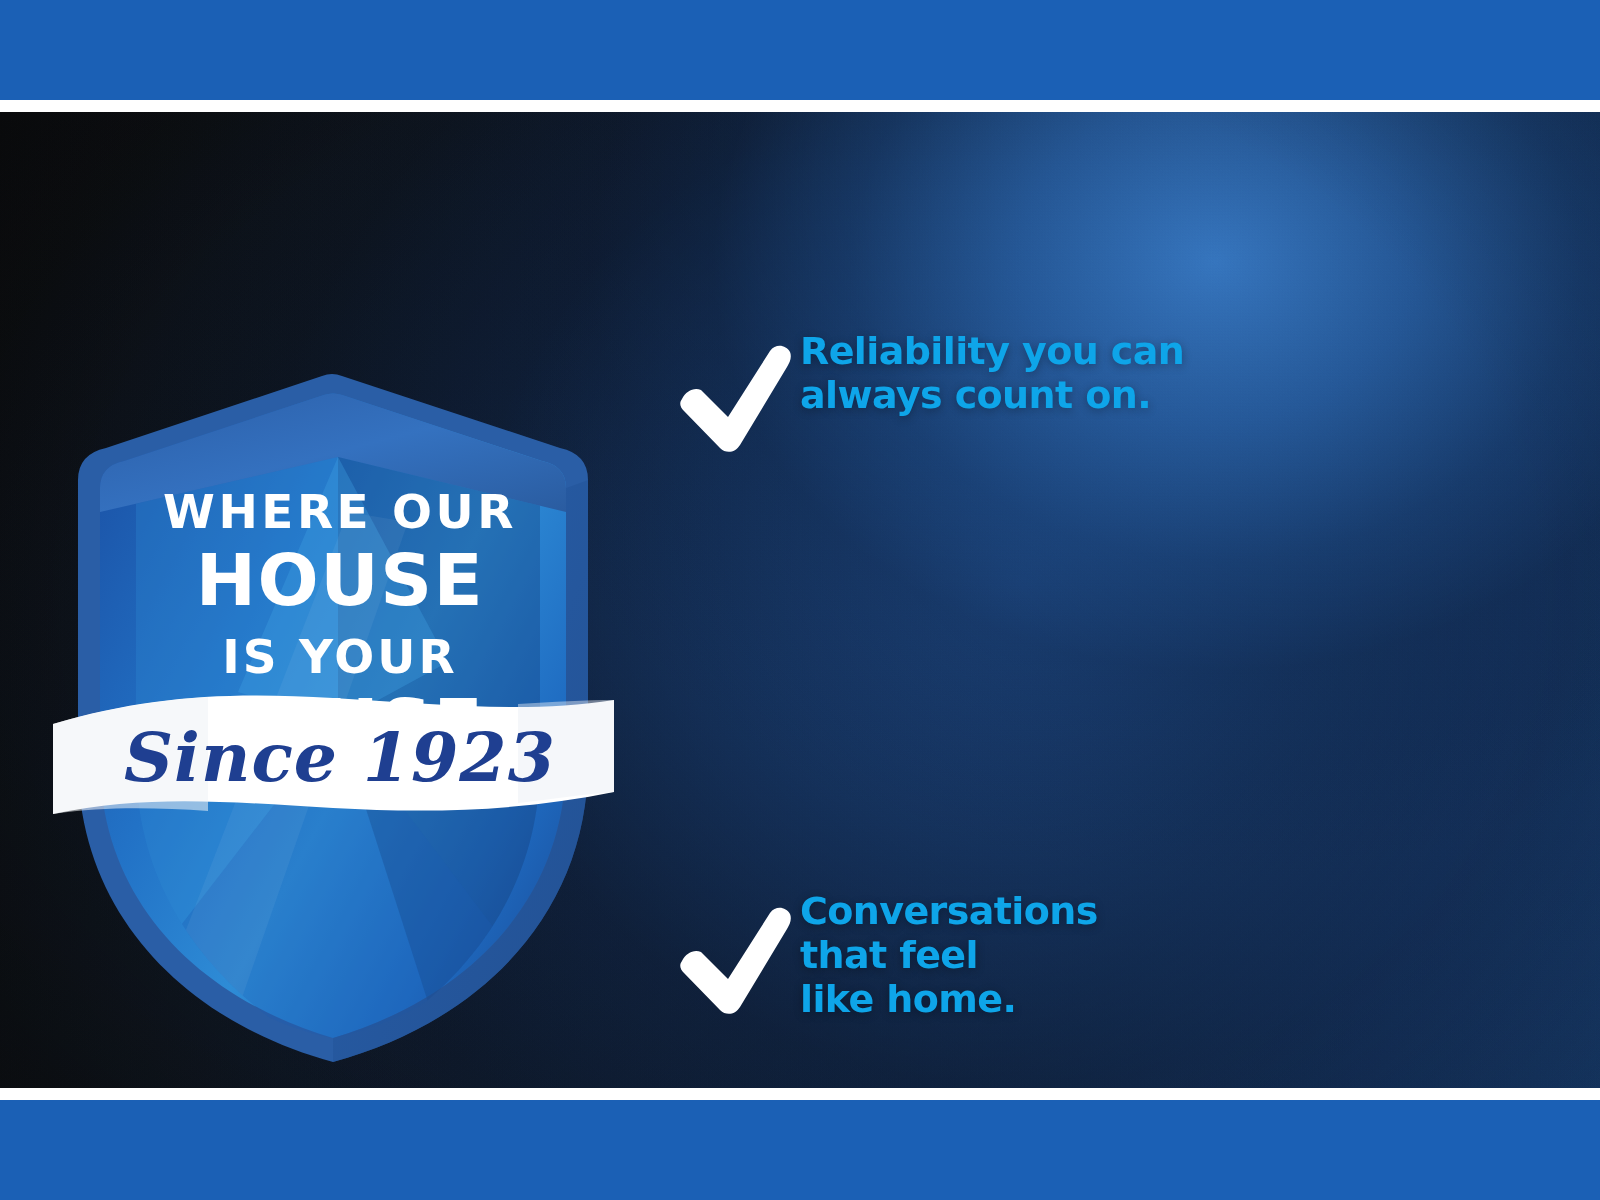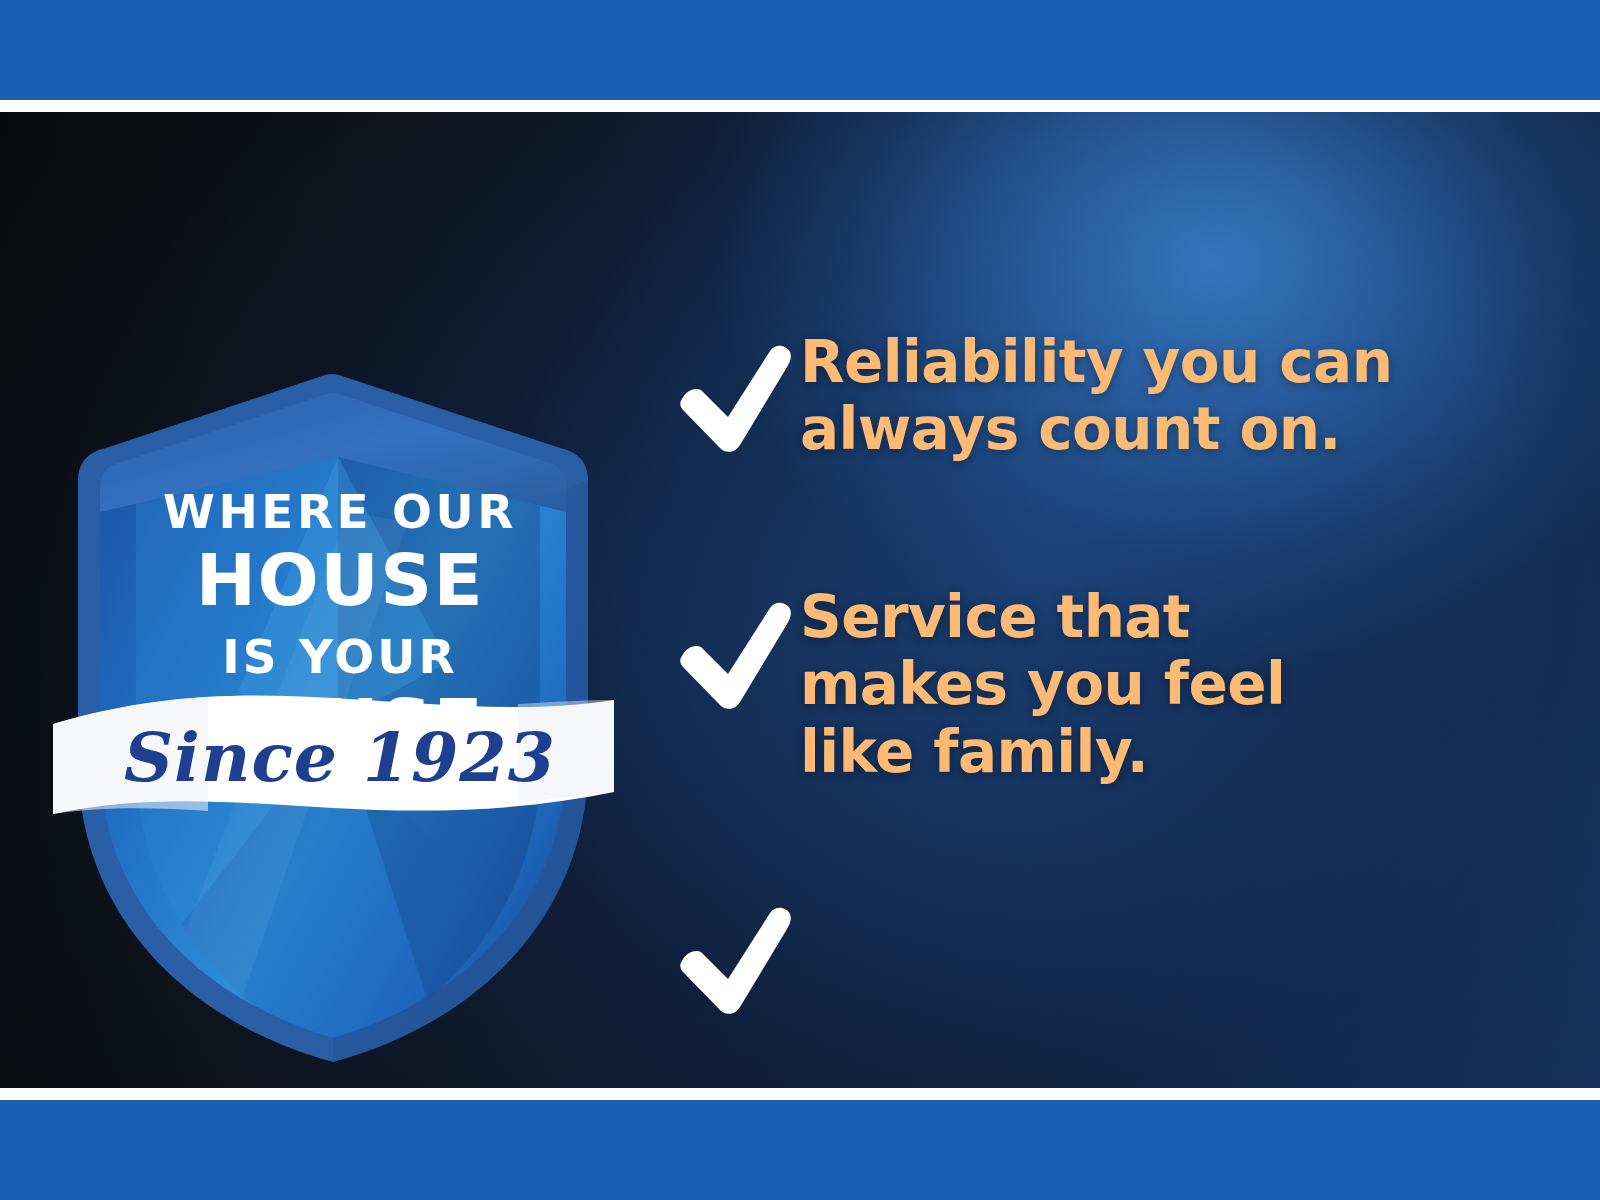--- a/index.html
+++ b/index.html
@@ -49,24 +49,24 @@
   
   #shield{ position:absolute; left:48px; top:250px; width:570px; height:700px; }
   #shield svg{ display:block; }
 
   
   #points{ position:absolute; left:660px; top:112px; width:900px; height:976px; }
   .point{ position:absolute; display:flex; align-items:flex-start; }
   .point .chk{ flex:0 0 auto; width:130px; }
   .point .chk svg{ display:block; }
   .point .txt{
-    color:#fdba74;
+    color:#0ea5e9;
     font-family:"DejaVu Sans", sans-serif;
     font-weight:700;
-    font-size:58px;
+    font-size:38px;
     line-height:1.16;
     letter-spacing:-0.6px;
     white-space:pre-line;
     text-shadow:0 2px 10px rgba(0,0,0,0.32);
   }
   #point-0{ left:10px;  top:105px; }
   #point-0 .chk{ margin-top:16px; }
   #point-1{ left:10px;  top:360px; }
   #point-1 .chk{ margin-top:18px; }
   #point-2{ left:10px;  top:665px; }
@@ -177,39 +177,31 @@
         <span class="chk">
           <svg width="122" height="110" viewBox="0 0 122 110" xmlns="http://www.w3.org/2000/svg">
             <path d="M12,54 C16,46 24,42 31,45 L58,72 L100,6 C106,-2 116,0 120,7 C122,12 120,17 117,22
                      L70,100 C65,108 56,109 50,103 L14,66 C10,62 9,58 12,54 Z" fill="#FFFFFF"></path>
           </svg>
         </span>
         <span class="txt">Reliability you can
 always count on.</span>
       </div>
 
-      <div class="point" id="point-1">
-        <span class="chk">
-          <svg width="122" height="110" viewBox="0 0 122 110" xmlns="http://www.w3.org/2000/svg">
-            <path d="M12,54 C16,46 24,42 31,45 L58,72 L100,6 C106,-2 116,0 120,7 C122,12 120,17 117,22
-                     L70,100 C65,108 56,109 50,103 L14,66 C10,62 9,58 12,54 Z" fill="#FFFFFF"></path>
-          </svg>
-        </span>
-        <span class="txt">Service that
-makes you feel
-like family.</span>
-      </div>
 
       <div class="point" id="point-2">
         <span class="chk">
           <svg width="122" height="110" viewBox="0 0 122 110" xmlns="http://www.w3.org/2000/svg">
             <path d="M12,54 C16,46 24,42 31,45 L58,72 L100,6 C106,-2 116,0 120,7 C122,12 120,17 117,22
                      L70,100 C65,108 56,109 50,103 L14,66 C10,62 9,58 12,54 Z" fill="#FFFFFF"></path>
           </svg>
         </span>
+        <span class="txt">Conversations
+that feel
+like home.</span>
       </div>
 
     </div>
   </div>
 
   <div class="gap bottom"></div>
   <div class="bar bottom"></div>
 
 </div>
 

